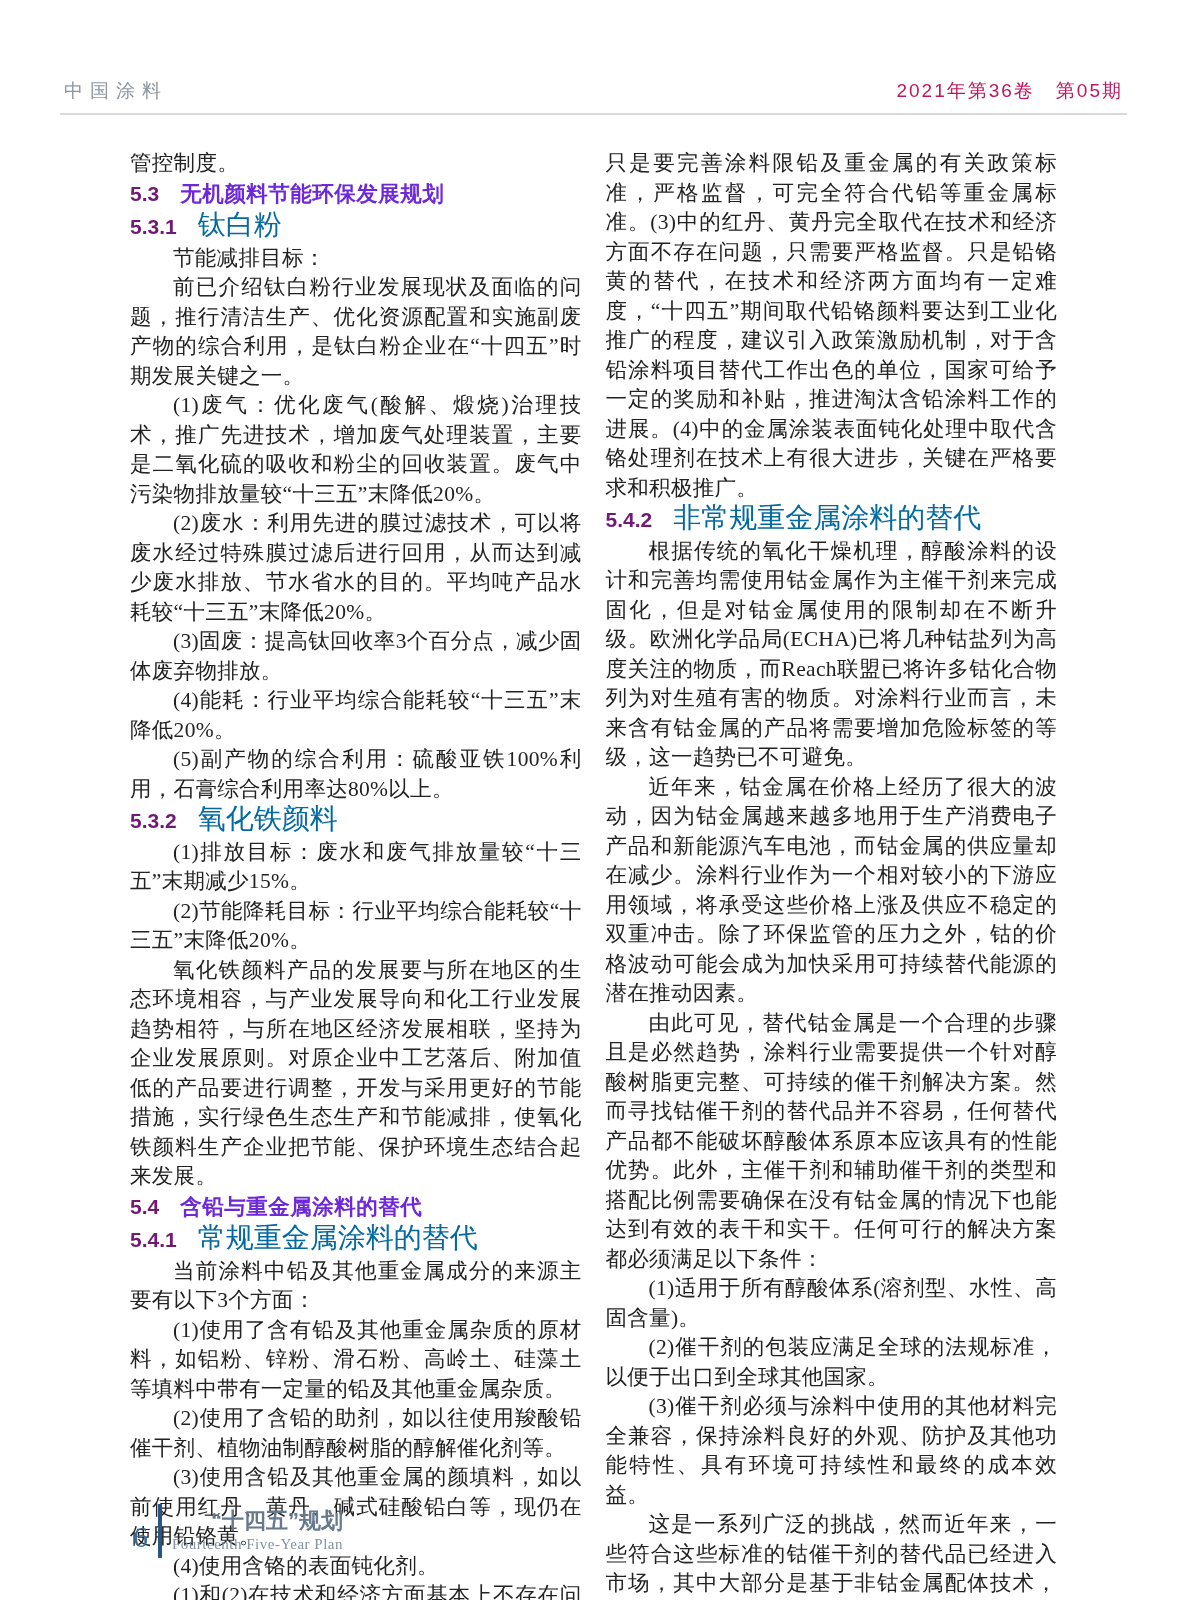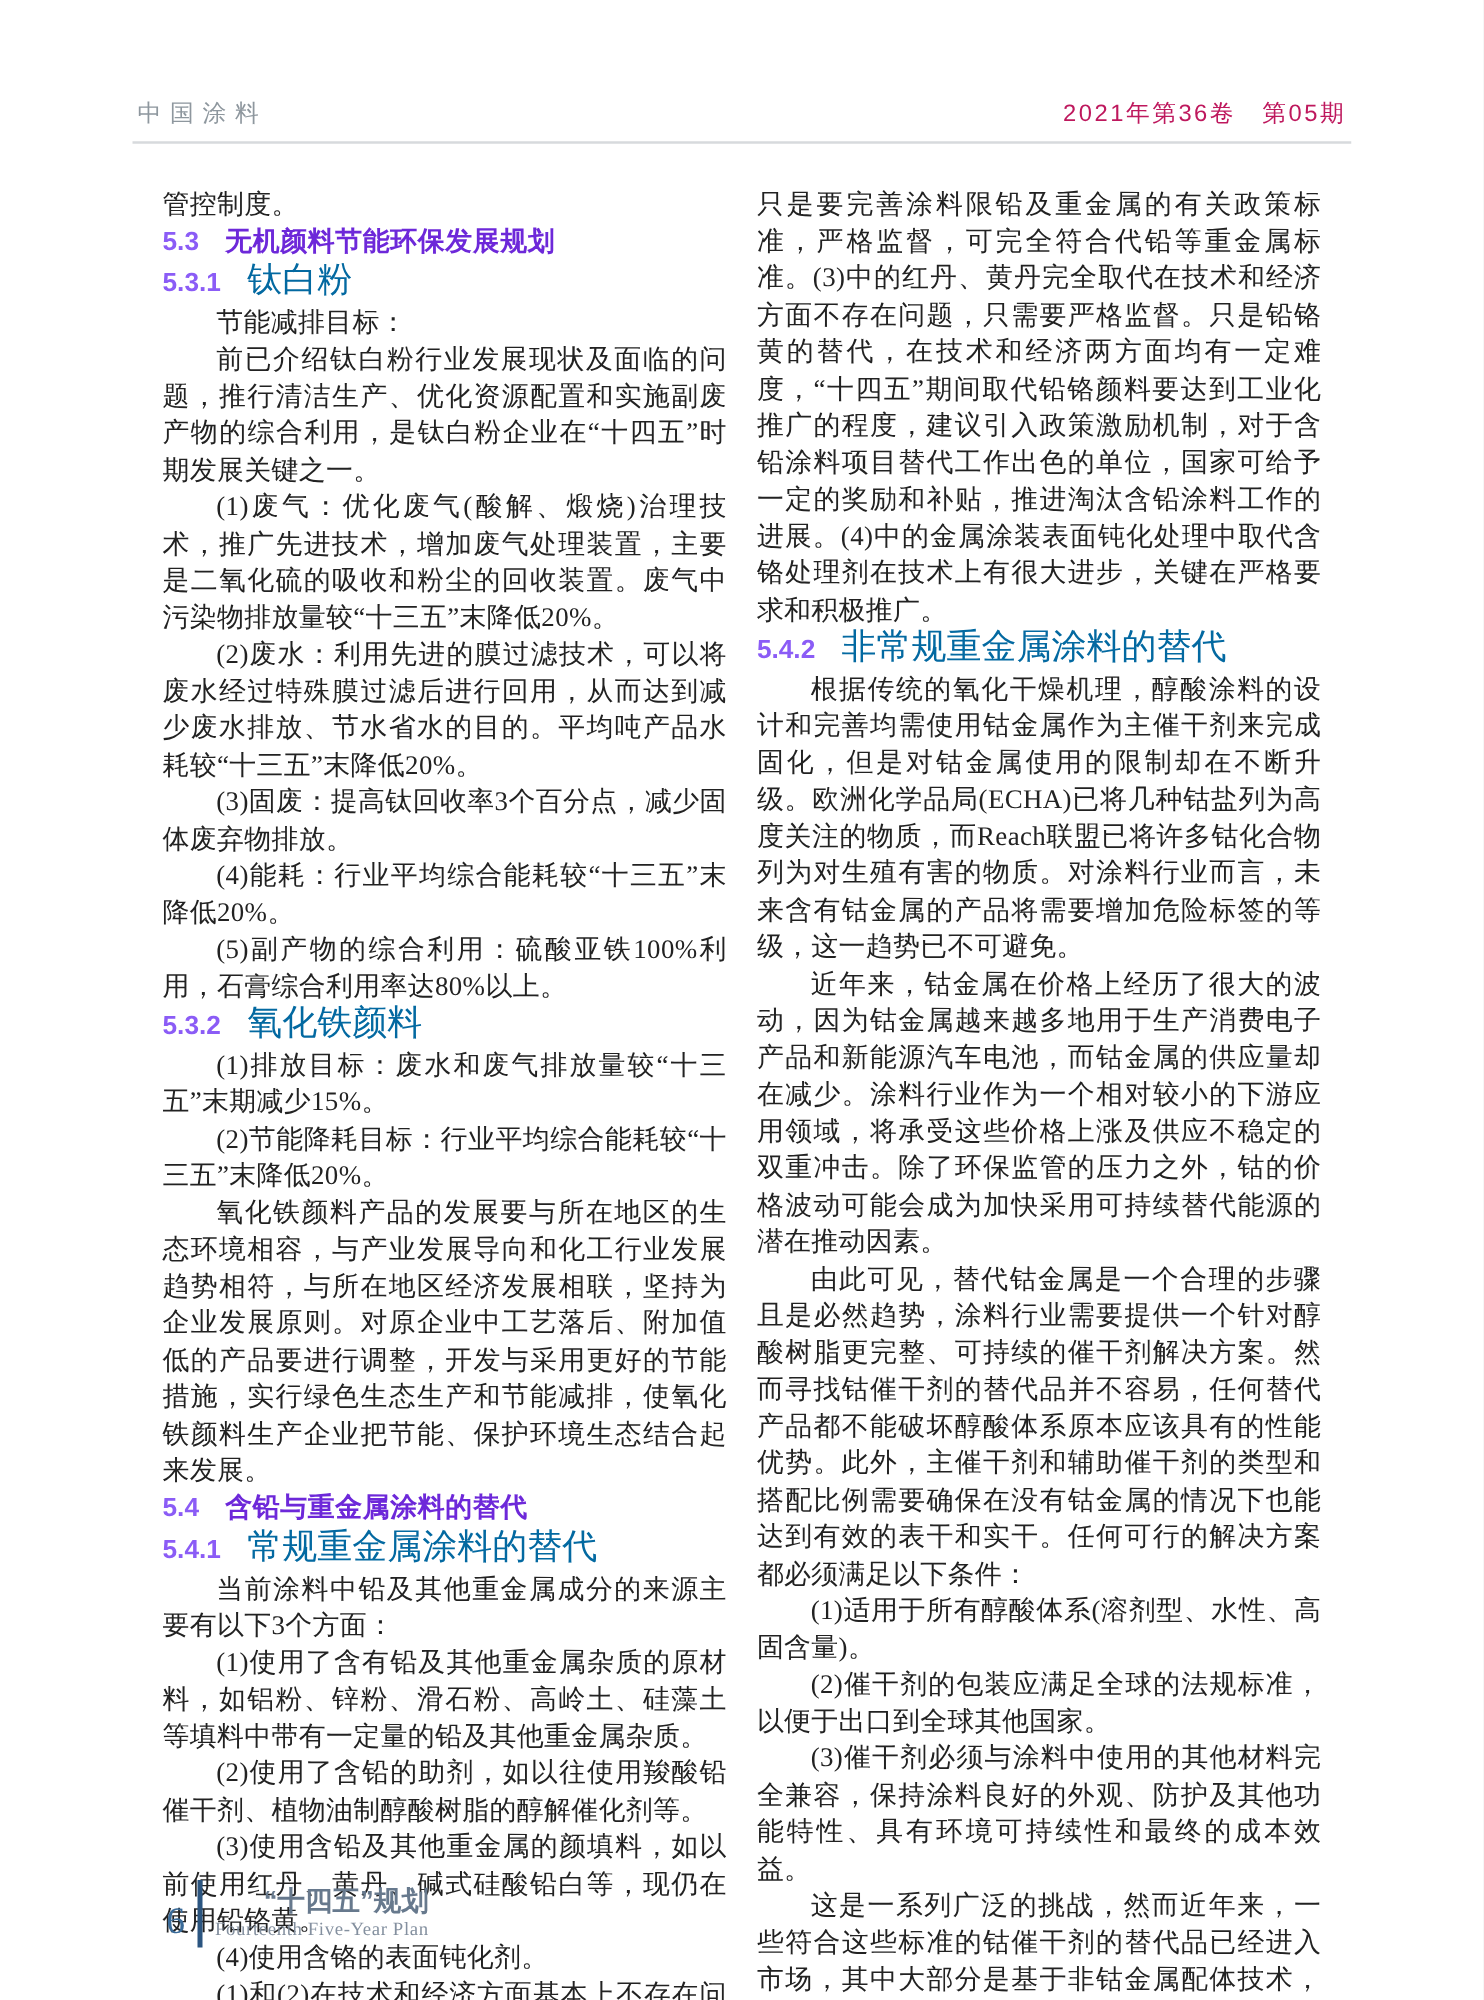--- a/index.html
+++ b/index.html
@@ -8,21 +8,21 @@
     width:1187px; height:1600px;
     margin:0 auto;
     background:#ffffff;
     overflow:hidden;
     font-family:"Liberation Serif","DejaVu Serif",serif;
     color:#222222;
   }
   
   .header {
     display:flex; justify-content:space-between; align-items:flex-end;
-    margin:0 106px; padding:78px 4px 9px 4px;
+    margin:0 60px; padding:78px 4px 9px 4px;
     border-bottom:2px solid #d7dadd;
   }
   .journal-name {
     font-family:"Liberation Sans","DejaVu Sans",sans-serif;
     font-size:19px; color:#8e979e; letter-spacing:7px;
   }
   .issue-info {
     font-family:"Liberation Sans","DejaVu Sans",sans-serif;
     font-size:19px; color:#be185d; letter-spacing:2px;
   }
@@ -36,21 +36,21 @@
     margin:0;
     font-size:21.5px; line-height:29.5px;
     text-align:justify;
     text-indent:2em;
     letter-spacing:0.3px;
   }
   .col p.no-indent { text-indent:0; }
   .h2row, .h3row { margin:0; line-height:29.5px; }
   .hnum {
     font-family:"Liberation Sans","DejaVu Sans",sans-serif;
-    font-weight:bold; color:#8b5cf6; font-size:21px;
+    font-weight:bold; color:#701a75; font-size:21px;
     margin-right:1em;
   }
   .h2title {
     font-family:"Liberation Sans","DejaVu Sans",sans-serif;
     font-weight:bold; color:#6d28d9; font-size:21.5px;
     letter-spacing:0.5px;
   }
   .h3title {
     font-family:"Liberation Serif","DejaVu Serif",serif;
     color:#0369a1; font-size:28px; font-weight:normal;

